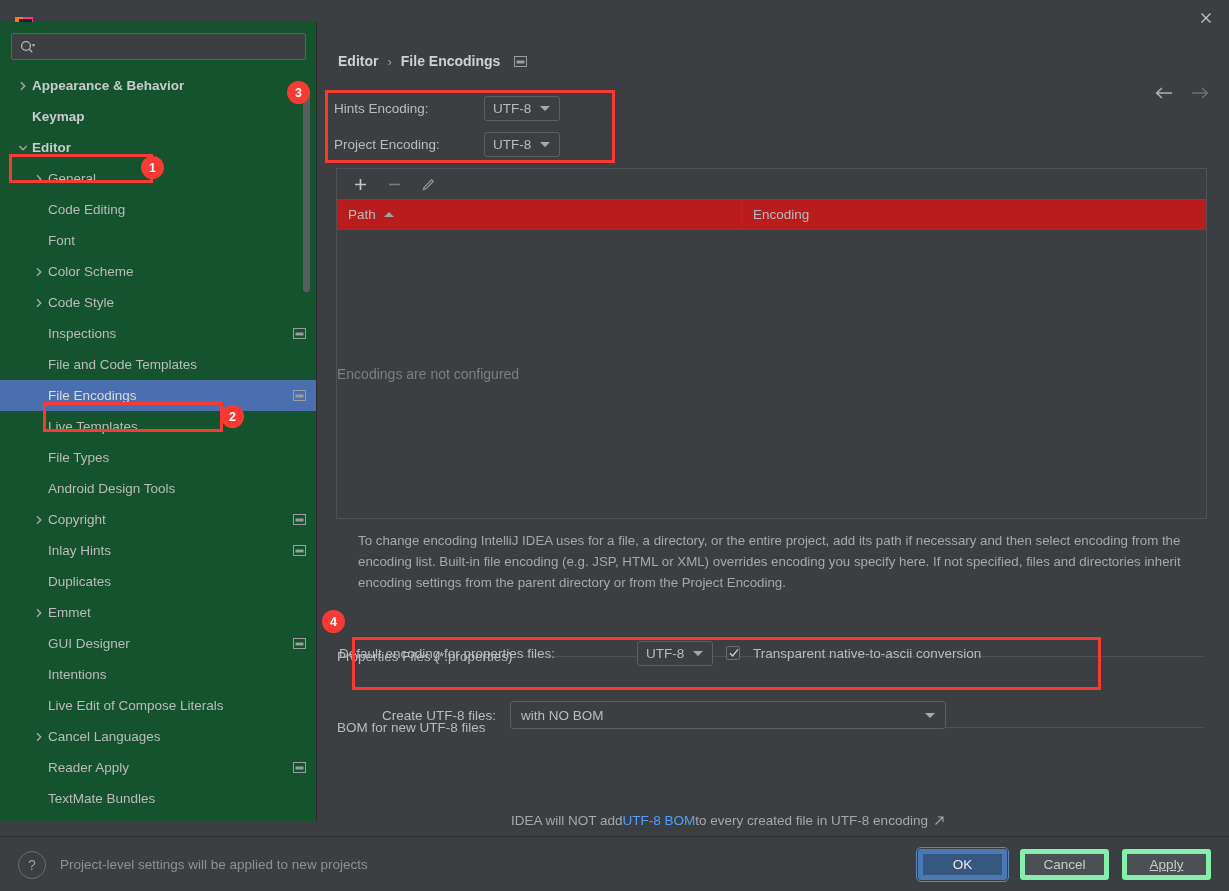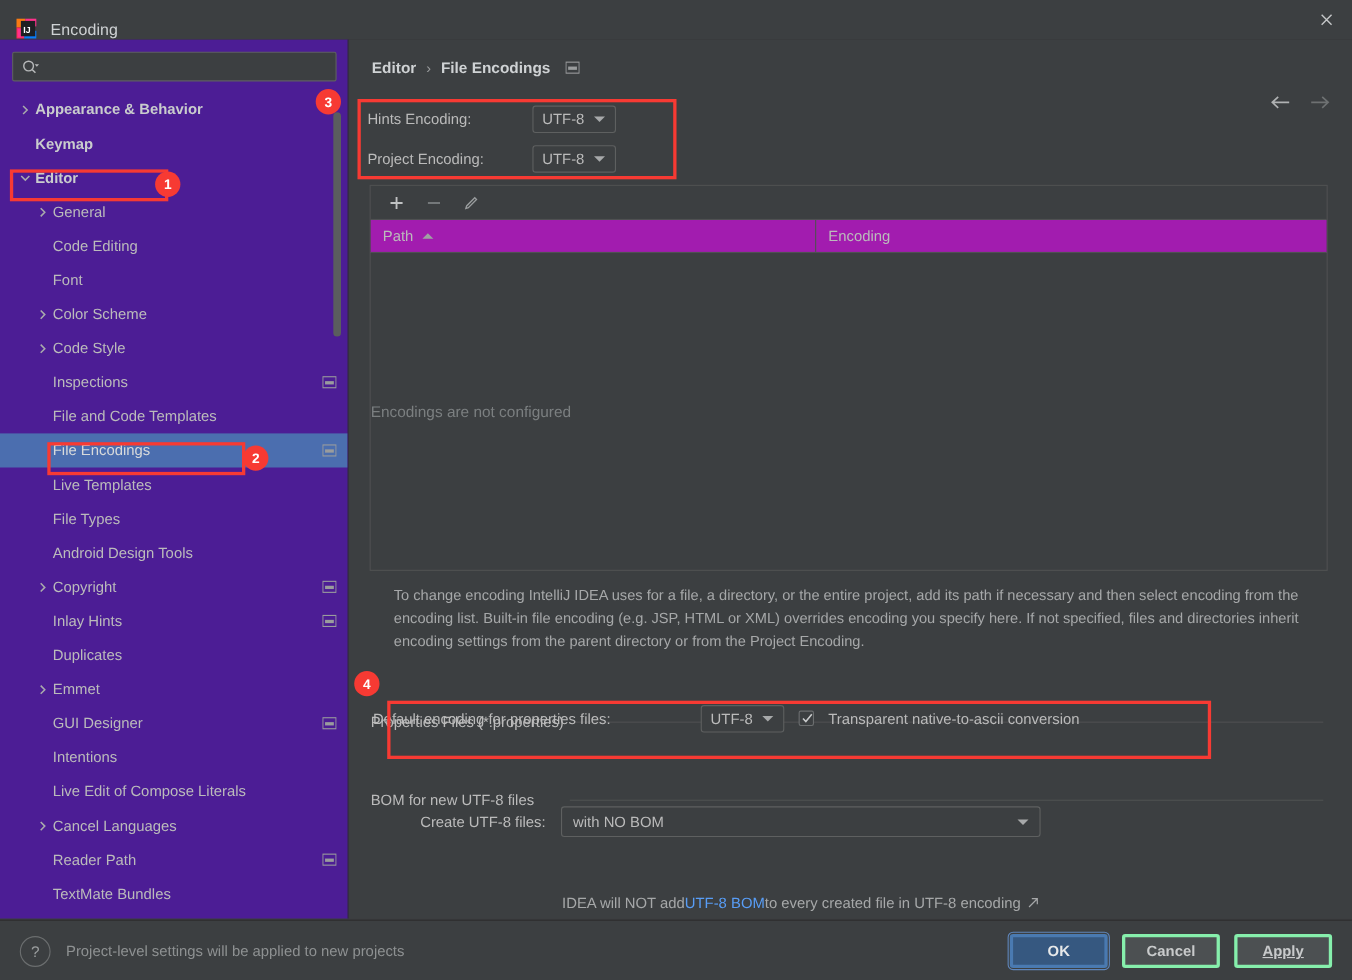--- a/index.html
+++ b/index.html
@@ -33,22 +33,22 @@
   }
   .win-close {
     position: absolute; right: 0px; top: 0; width: 46px; height: 36px;
     display: flex; align-items: center; justify-content: center;
     cursor: default;
   }
   .win-close svg { display:block; }
 
   
   .sidebar {
-    position: absolute; left: 0; top: 36px; width: 316px; height: 799px;
-    background: #4c1d95;
+    position: absolute; left: 0; top: 22px; width: 316px; height: 799px;
+    background: #14532d;
     border-right: 1px solid #2b2b2b;
     overflow: hidden;
   }
   .search-wrap {
     padding: 11px 10px 0 11px;
   }
   .search-box {
     height: 27px; border: 1px solid #5e6060; border-radius: 2px;
     background: #3c3f41; display: flex; align-items: center;
     padding-left: 8px; box-sizing: border-box;
@@ -138,21 +138,21 @@
     background: #3c3f41;
   }
   .tbl-toolbar {
     height: 31px; display: flex; align-items: center; gap: 14px;
     padding-left: 13px; border-bottom: 1px solid #4f5152;
     box-sizing: border-box;
   }
   .tb-btn { width: 20px; height: 20px; display:flex; align-items:center; justify-content:center; }
   .tbl-header {
     height: 30px; display: flex; border-bottom: 1px solid #4f5152;
-    box-sizing: border-box; background: #a21caf;
+    box-sizing: border-box; background: #b91c1c;
   }
   .th {
     display: flex; align-items: center; padding-left: 11px;
     font-size: 13.5px; color: #bbbbbb; box-sizing: border-box;
     gap: 8px;
   }
   .th.path { width: 405px; border-right: 1px solid #4f5152; }
   .th.enc { flex: 1; }
   .tri-up {
     width: 0; height: 0; border-left: 5px solid transparent;
@@ -181,21 +181,21 @@
   .props-row {
     display: flex; align-items: center; gap: 13px; height: 30px;
   }
   .chk {
     width: 14px; height: 14px; border: 1px solid #6b6e6f; border-radius: 2px;
     background: #3c3f41; position: relative; box-sizing: border-box;
     display: inline-block; flex: none;
   }
   .chk svg { position: absolute; left: 1px; top: 0px; }
 
-  .bom-box { position: absolute; left: 22px; top: 695px; }
+  .bom-box { position: absolute; left: 22px; top: 663px; }
   .bom-row { display: flex; align-items: center; gap: 14px; height: 32px; }
   .combo-wide {
     width: 436px; height: 28px; border: 1px solid #5e6060; border-radius: 3px;
     background: #3c3f41; display: flex; align-items: center;
     padding: 0 10px; box-sizing: border-box;
     font-size: 13.5px; color: #bbbbbb; justify-content: space-between;
   }
   .bom-note {
     position: absolute; left: 194px; top: 777px;
     font-size: 13.5px; color: #a6a8a9;
@@ -215,25 +215,24 @@
     display: flex; align-items: center; justify-content: center; flex: none;
   }
   .footer-note {
     margin-left: 14px; color: #8e9192; font-size: 13.5px;
   }
   .footer-btns {
     margin-left: auto; margin-right: 18px; display: flex; gap: 13px;
   }
   .btn {
     min-width: 89px; height: 31px; border-radius: 3px;
-    border: 3px solid #86efac; background: #4c5052; color: #c8cacb;
+    border: 5px solid #86efac; background: #4c5052; color: #c8cacb;
     font-size: 13.5px; font-family: inherit;
     display: flex; align-items: center; justify-content: center;
     box-sizing: border-box;
-    font-weight: bold;
   }
   .btn.primary {
     background: #365880; border-color: #4a7ab1; color: #e6e8e9;
     outline: 1px solid #5f86bb; outline-offset: 1px;
   }
   .btn .und { text-decoration: underline; }
 
   
   .anno-rect {
     position: absolute; border: 3px solid #fc3b32; box-sizing: border-box;
@@ -429,21 +428,21 @@
       <div class="tree-row lvl1">
         <span class="arrow">
           <svg width="10" height="10" viewBox="0 0 10 10">
             <path d="M3 1.3 L6.7 5 L3 8.7" stroke="#a9abac" stroke-width="1.4" fill="none"></path>
           </svg>
         </span>
         <span class="label">Cancel Languages</span>
       </div>
       <div class="tree-row lvl1">
         <span class="spacer"></span>
-        <span class="label">Reader Path</span>
+        <span class="label">Reader Apply</span>
         <span class="row-badge-icon">
           <svg width="13" height="13" viewBox="0 0 13 13">
             <rect x="0.5" y="1.5" width="12" height="10" stroke="#9a9c9d" fill="none"></rect>
             <rect x="2.5" y="5.5" width="8" height="3" fill="#9a9c9d"></rect>
           </svg>
         </span>
       </div>
       <div class="tree-row lvl1">
         <span class="spacer"></span>
         <span class="label">TextMate Bundles</span>

